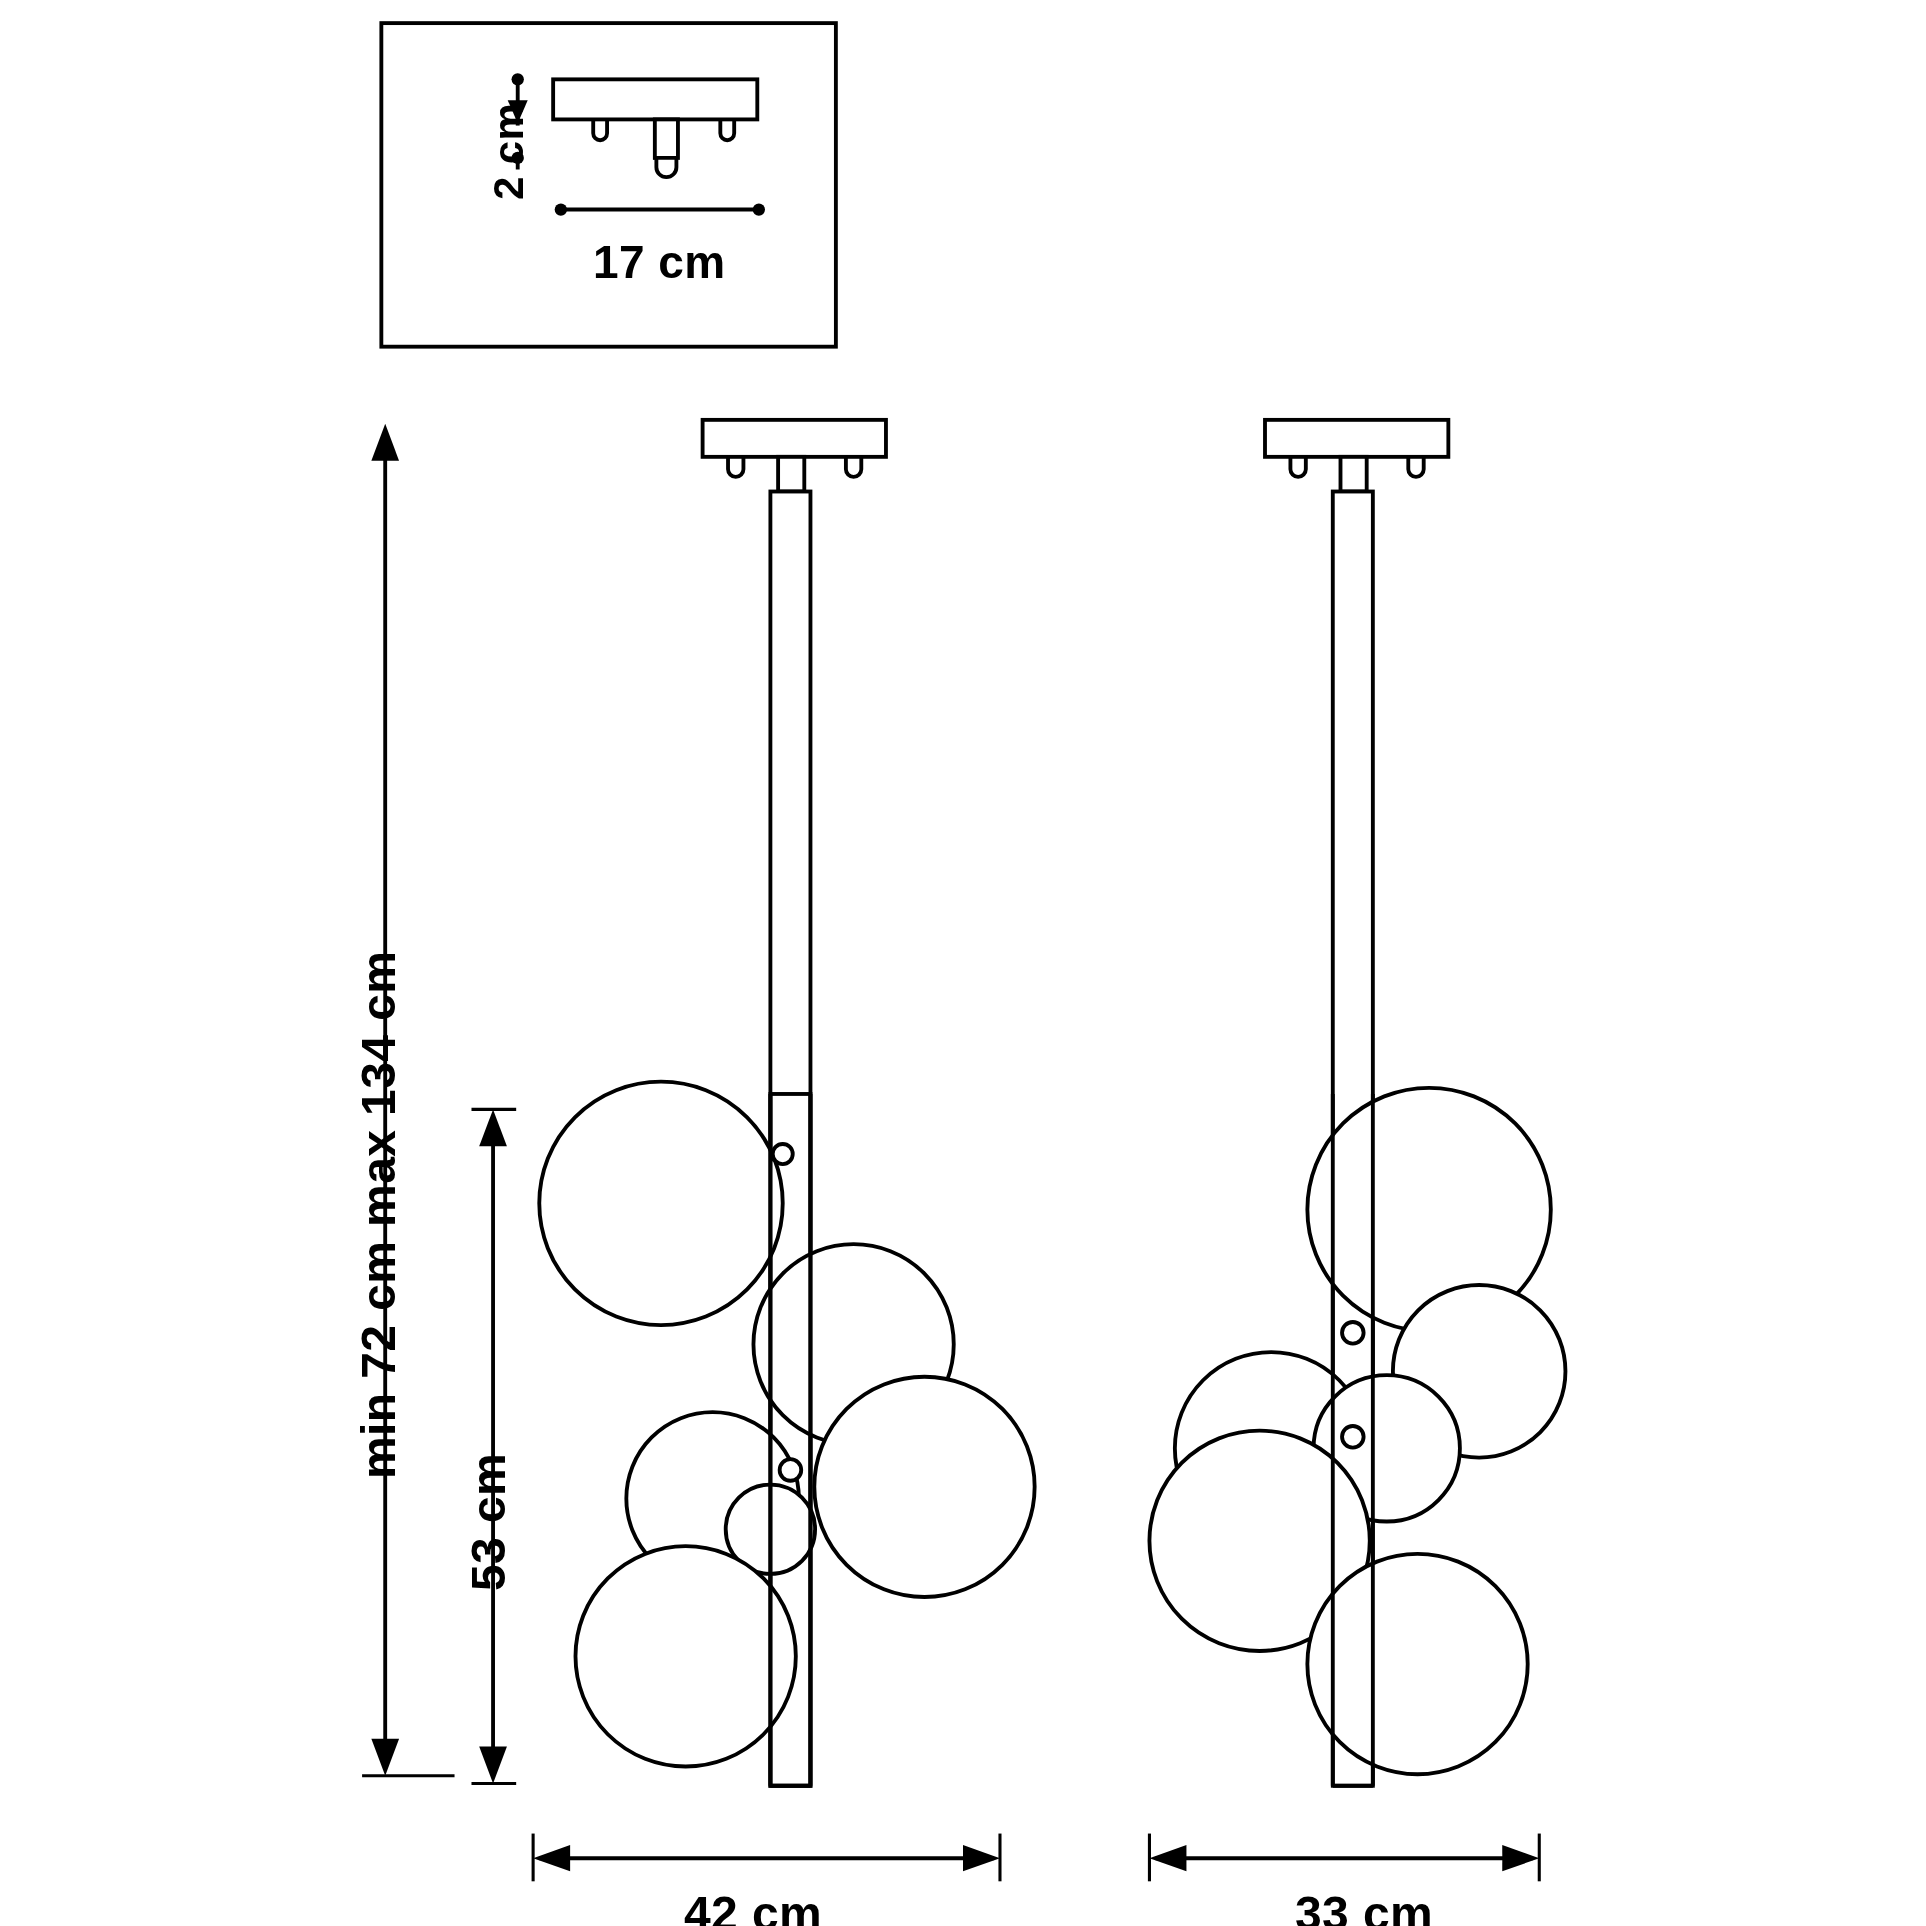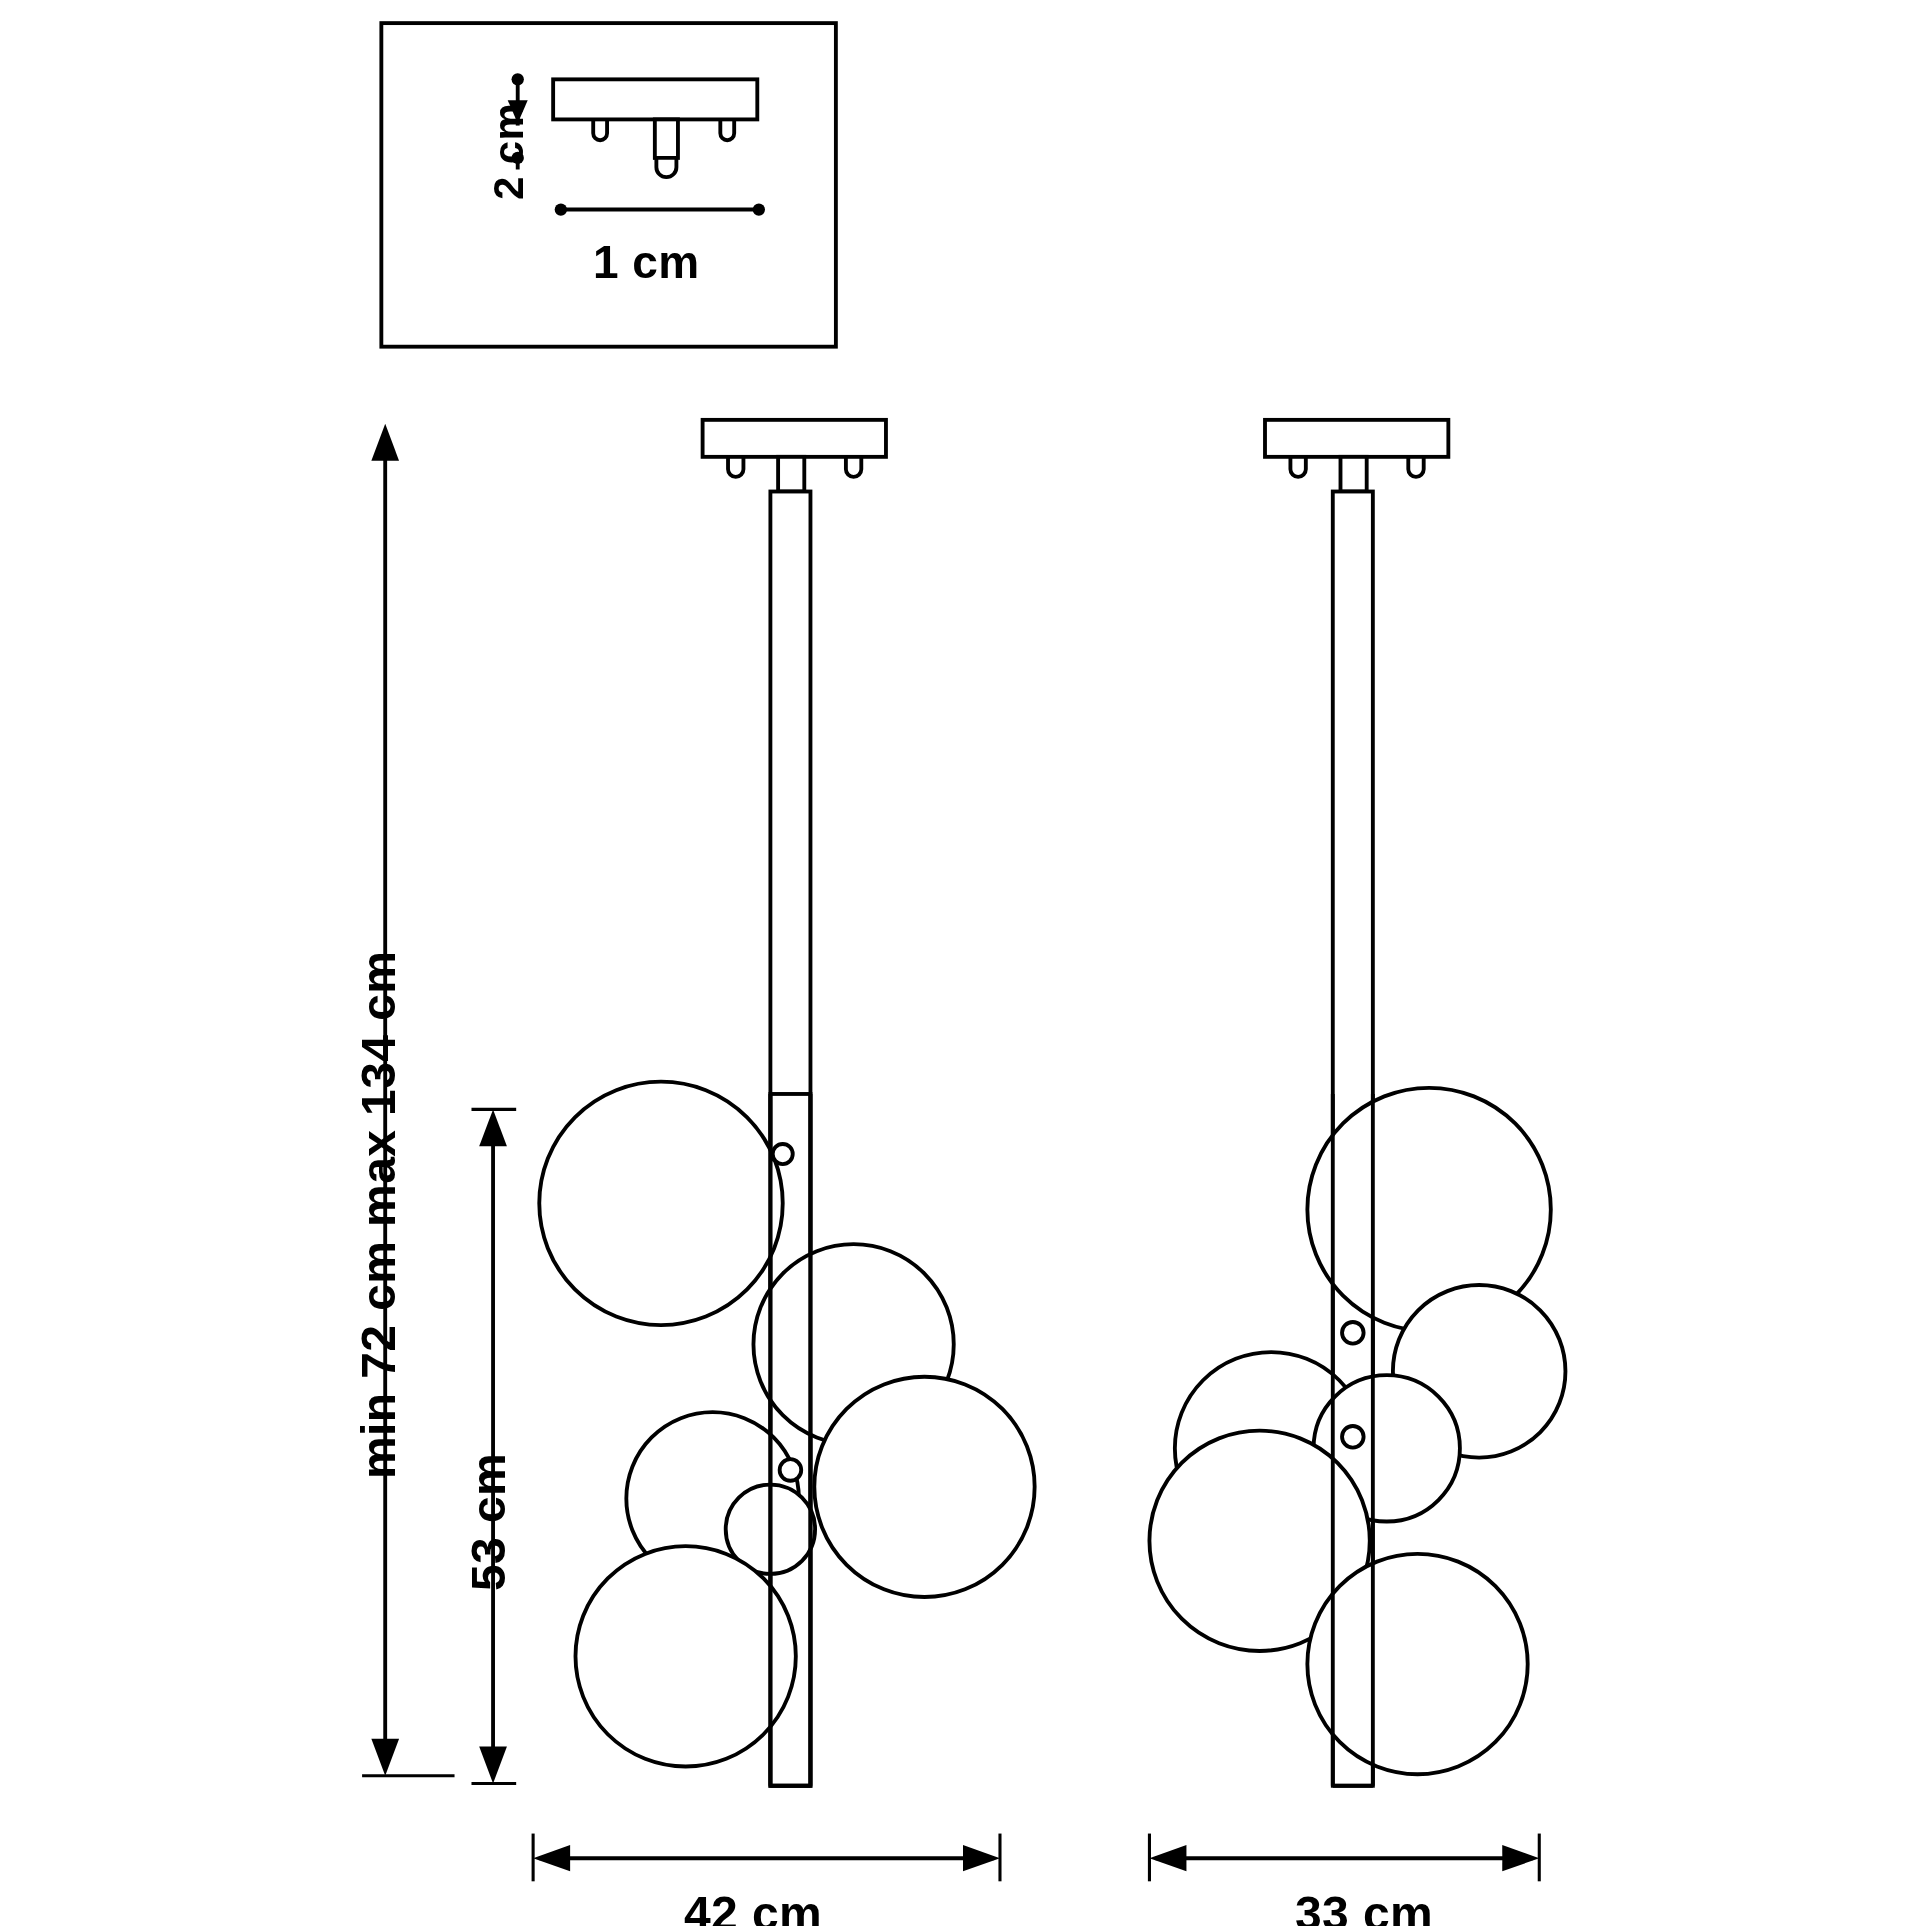--- a/index.html
+++ b/index.html
@@ -141,21 +141,21 @@
       <path d="M1492 2412 l48 -17 v34 z" fill="#000000" stroke="none"></path>
       <path d="M1998 2412 l-48 -17 v34 z" fill="#000000" stroke="none"></path>
       <path d="M1492 2380 v62" stroke-width="4"></path>
       <path d="M1998 2380 v62" stroke-width="4"></path>
 
     </g>
   </svg>
 
   <div class="dim-label lbl-2cm rot90" style="left: 485px; top: 200px;">2 cm</div>
 
-  <div class="dim-label lbl-12cm" style="left: 593px; top: 235px;">1 cm</div>
+  <div class="dim-label lbl-12cm" style="left: 593px; top: 235px;">17 cm</div>
 
   <div class="dim-label lbl-main rot90" style="left: 351px; top: 1479px;">min 72 cm max 134 cm</div>
 
   <div class="dim-label lbl-53 rot90" style="left: 461px; top: 1591px;">53 cm</div>
 
   <div class="dim-label lbl-42" style="left: 684px; top: 1886px;">42 cm</div>
 
   <div class="dim-label lbl-33" style="left: 1295px; top: 1886px;">33 cm</div>
 
 </div>

